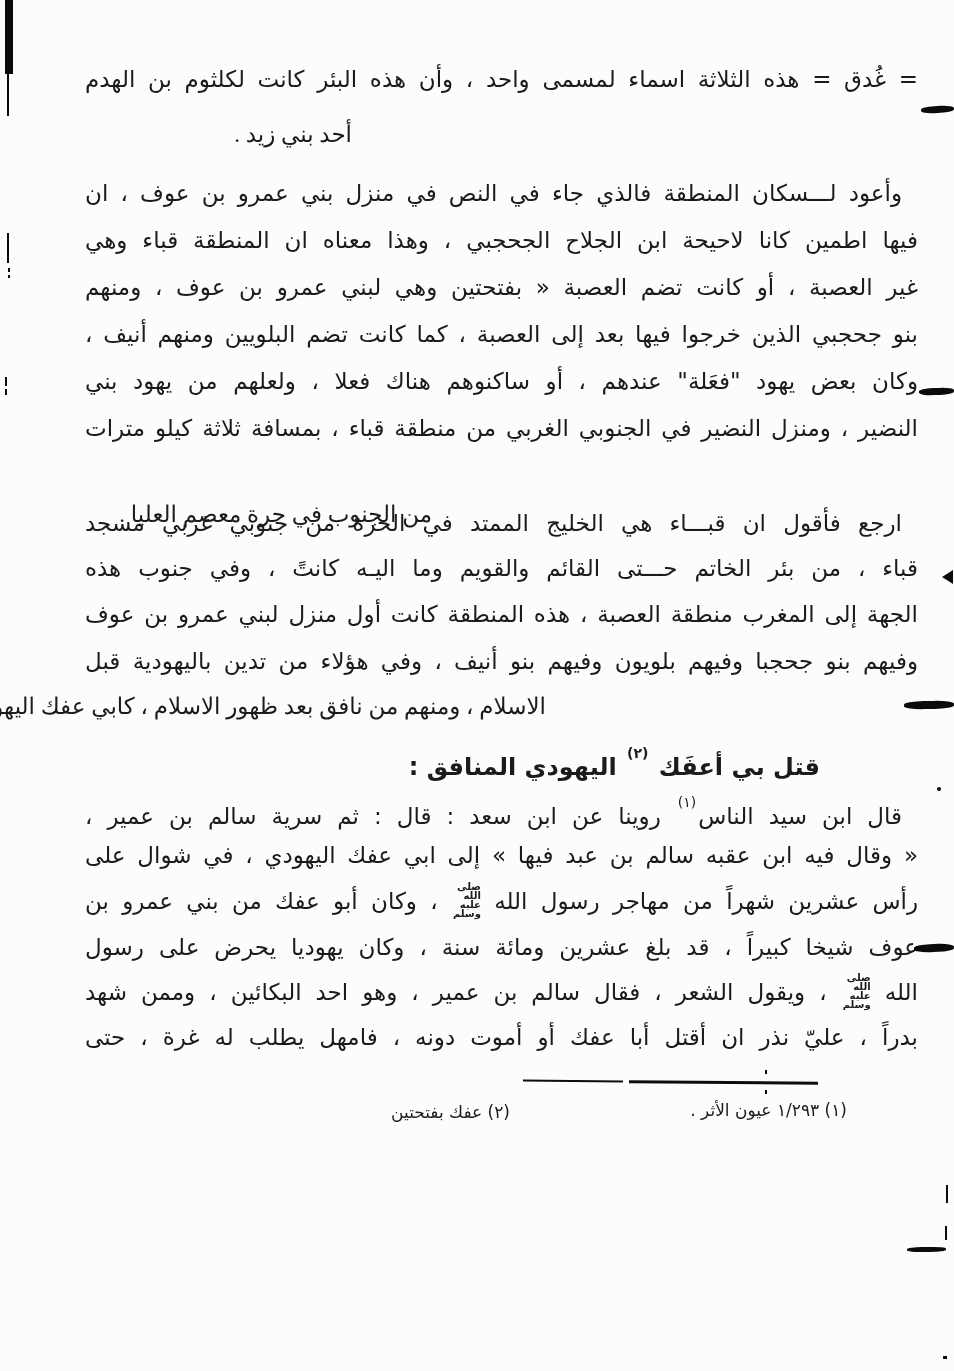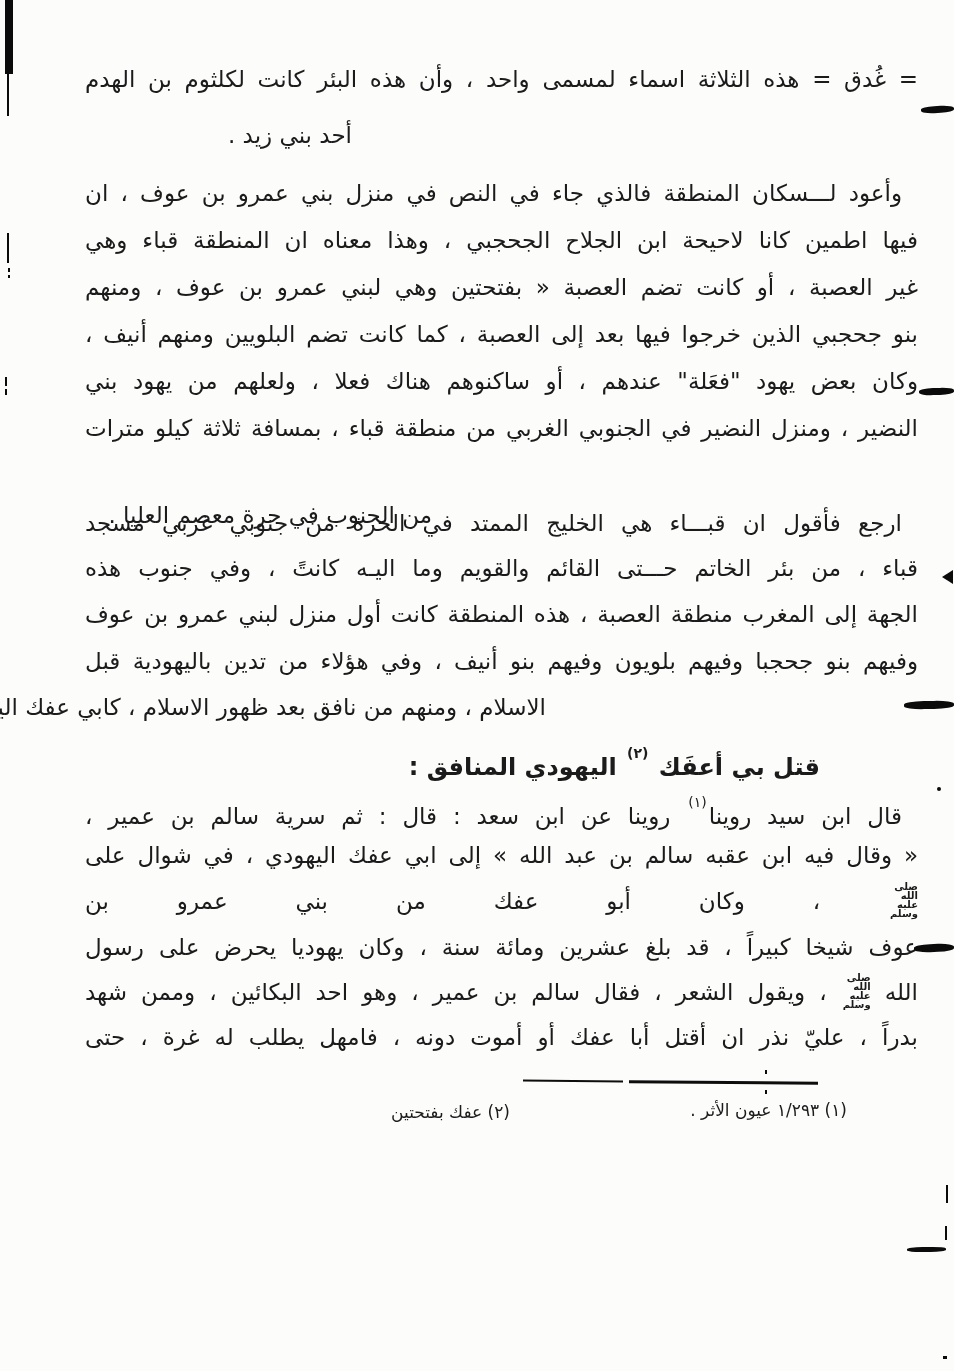--- a/index.html
+++ b/index.html
@@ -18,20 +18,21 @@
     text-align:justify;
     text-align-last:justify;
     font-size:23px;
     line-height:34px;
   }
   .tline.indent{padding-right:16px;}
   .tline.end{
     text-align:center;
     text-align-last:right;
     white-space:nowrap;
+    font-family:Liberation Serif, serif;
   }
   .tline.end.ind1{padding-right:566px;}
   .tline.end.ind2{padding-right:486px;margin-top:41px;}
   .tline.end.ind3{padding-right:372px;}
   .heading{
     font-weight:bold;
     font-size:24px;
     text-align-last:right;
     white-space:nowrap;
     padding-right:98px;
@@ -105,25 +106,25 @@
     <div class="tline" style="top:644px">وفيهم بنو جحجبا وفيهم بلويون وفيهم بنو أنيف ، وفي هؤلاء من تدين باليهودية قبل</div>
     <div class="tline end ind3" style="top:690px">الاسلام ، ومنهم من نافق بعد ظهور الاسلام ، كابي عفك اليهودي المنافق .</div>
   </div>
 
   <div class="tline heading" style="top:744px">
     <span>قتل بي أعفَك </span><sup class="fnref">(٢)</sup><span> اليهودي المنافق :</span>
   </div>
 
   <div>
     <div class="tline indent" style="top:793px">
-      <span>قال ابن سيد روينا</span><sup class="fnref">(١)</sup><span> روينا عن ابن سعد : قال : ثم سرية سالم بن عمير ،</span>
+      <span>قال ابن سيد الناس</span><sup class="fnref">(١)</sup><span> روينا عن ابن سعد : قال : ثم سرية سالم بن عمير ،</span>
     </div>
-    <div class="tline" style="top:838px">« وقال فيه ابن عقبه سالم بن عبد الله » إلى ابي عفك اليهودي ، في شوال على</div>
+    <div class="tline" style="top:838px">« وقال فيه ابن عقبه سالم بن عبد فيها » إلى ابي عفك اليهودي ، في شوال على</div>
     <div class="tline" style="top:884px">
-      <span class="saw"><span>صلى الله</span><span>عليه وسلم</span></span><span> ، وكان أبو عفك من بني عمرو بن</span>
+      <span>رأس عشرين شهراً من مهاجر رسول الله </span><span class="saw"><span>صلى الله</span><span>عليه وسلم</span></span><span> ، وكان أبو عفك من بني عمرو بن</span>
     </div>
     <div class="tline" style="top:930px">عوف شيخا كبيراً ، قد بلغ عشرين ومائة سنة ، وكان يهوديا يحرض على رسول</div>
     <div class="tline" style="top:975px">
       <span>الله </span><span class="saw"><span>صلى الله</span><span>عليه وسلم</span></span><span> ، ويقول الشعر ، فقال سالم بن عمير ، وهو احد البكائين ، وممن شهد</span>
     </div>
     <div class="tline" style="top:1020px">بدراً ، عليّ نذر ان أقتل أبا عفك أو أموت دونه ، فامهل يطلب له غرة ، حتى</div>
   </div>
 
   <div class="sepline" style="left:523px;top:1080px;width:100px;height:2px;transform:rotate(0.5deg)"></div>
   <div class="sepline" style="left:629px;top:1081px;width:189px;height:3px;transform:rotate(0.5deg)"></div>

